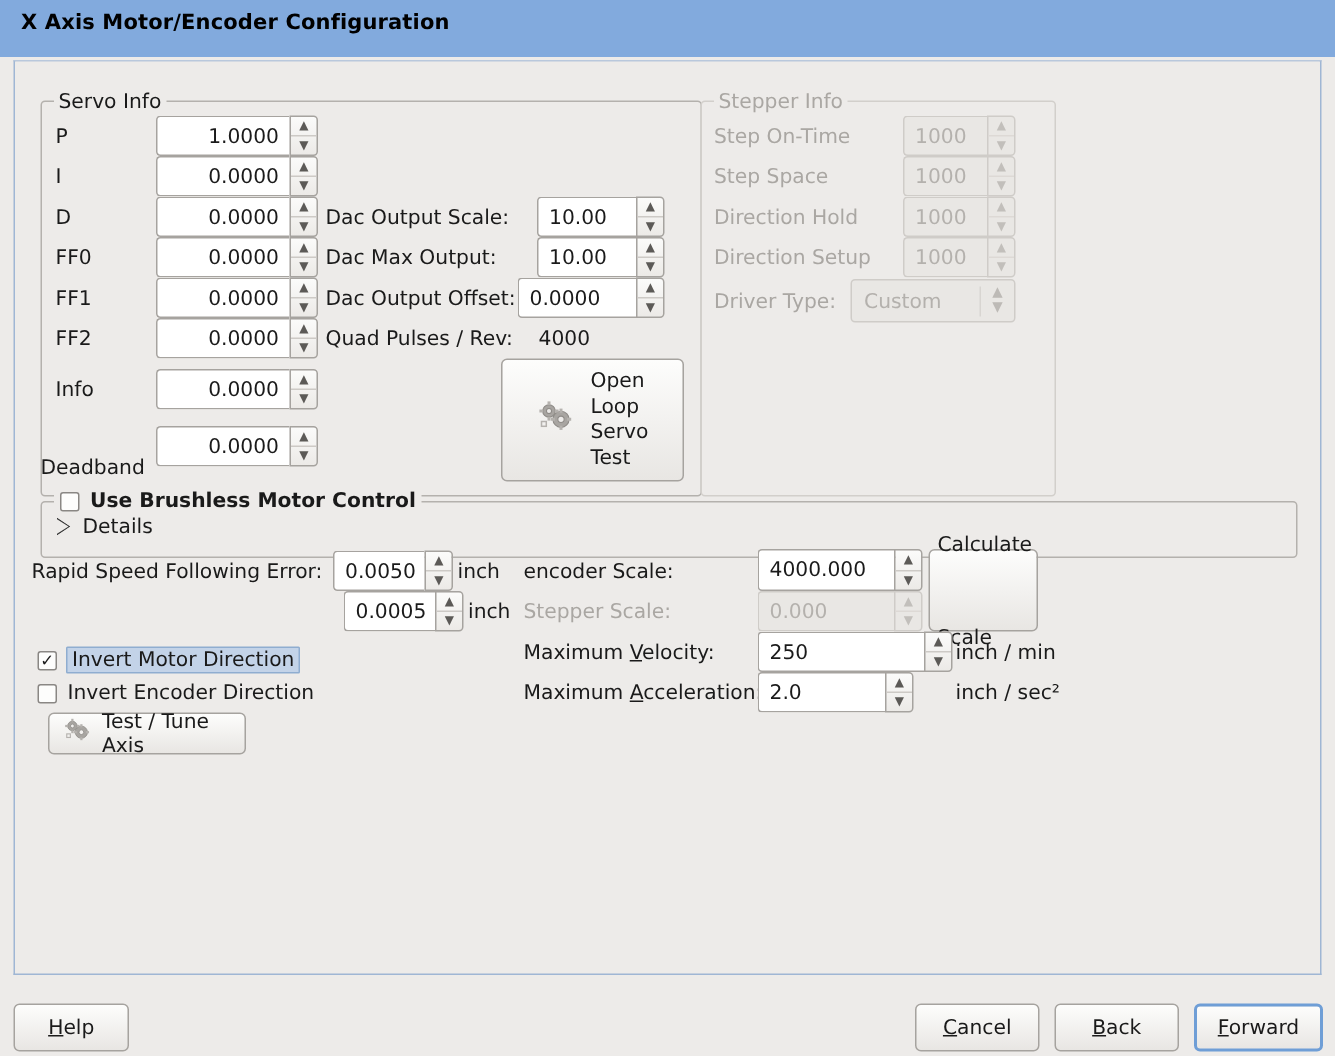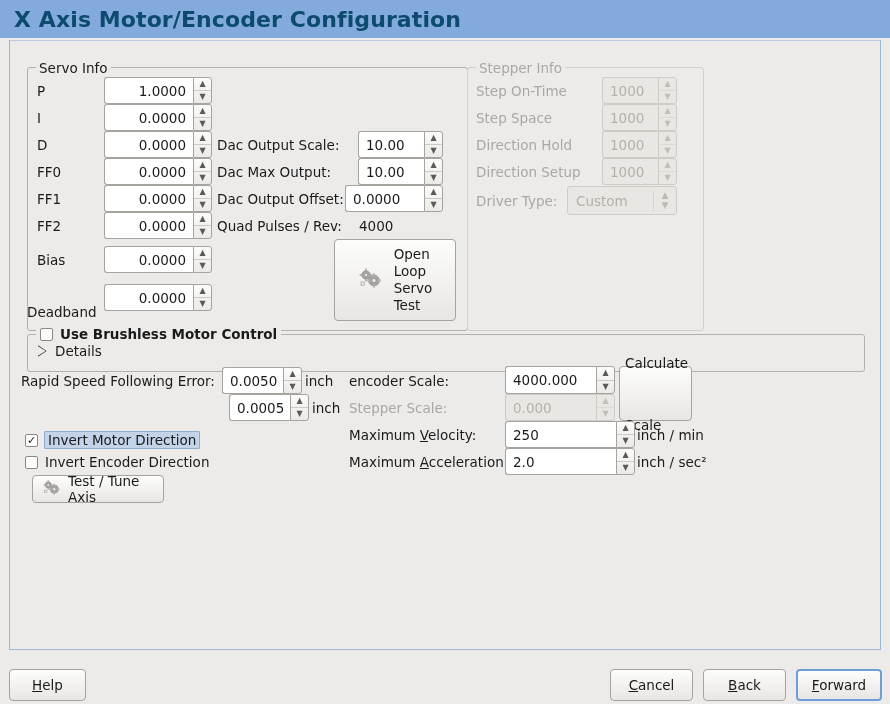--- a/index.html
+++ b/index.html
@@ -12,21 +12,21 @@
   }
   .dialog{position:relative;width:890px;height:704px;background:#edebe9;}
 
   
   .titlebar{
     position:absolute;left:0;top:0;width:890px;height:38px;
     background:#82aadd;
   }
   .titlebar .title{
     position:absolute;left:14px;top:7px;
-    font-size:22px;font-weight:bold;color:#0c4a6e;
+    font-size:14px;font-weight:bold;color:#000000;
     letter-spacing:0.1px;
   }
 
   
   .content{
     position:absolute;left:9px;top:40px;width:872px;height:610px;
     background:#edebe9;
     border:1px solid #9fb6d4;
     border-top:1px solid #b9c8dc;
     box-sizing:border-box;
@@ -210,21 +210,21 @@
 
     <div class="lbl" style="left:27px;top:177px;">FF2</div>
     <div class="spin" style="left:94px;top:171px;width:108px;">
       <div class="fld right">0.0000</div>
       <div class="btns">
         <div class="ar top">▲</div>
         <div class="ar">▼</div>
       </div>
     </div>
 
-    <div class="lbl" style="left:27px;top:211px;">Bias</div>
+    <div class="lbl" style="left:27px;top:211px;">Info</div>
     <div class="spin" style="left:94px;top:205px;width:108px;">
       <div class="fld right">0.0000</div>
       <div class="btns">
         <div class="ar top">▲</div>
         <div class="ar">▼</div>
       </div>
     </div>
 
     <div class="lbl" style="left:17px;top:263px;">Deadband</div>
     <div class="spin" style="left:94px;top:243px;width:108px;">
@@ -437,21 +437,21 @@
     <div class="spin" style="left:495px;top:380px;width:130px;">
       <div class="fld">250</div>
       <div class="btns">
         <div class="ar top">▲</div>
         <div class="ar">▼</div>
       </div>
     </div>
     <div class="lbl" style="left:627px;top:386px;">inch / min</div>
 
     <div class="lbl" style="left:339px;top:413px;"><span>Maximum </span><span class="u">A</span><span>cceleration:</span></div>
-    <div class="spin" style="left:495px;top:407px;width:130px;">
+    <div class="spin" style="left:495px;top:407px;width:104px;">
       <div class="fld">2.0</div>
       <div class="btns">
         <div class="ar top">▲</div>
         <div class="ar">▼</div>
       </div>
     </div>
     <div class="lbl" style="left:627px;top:413px;">inch / sec²</div>
 
   </div>
 

